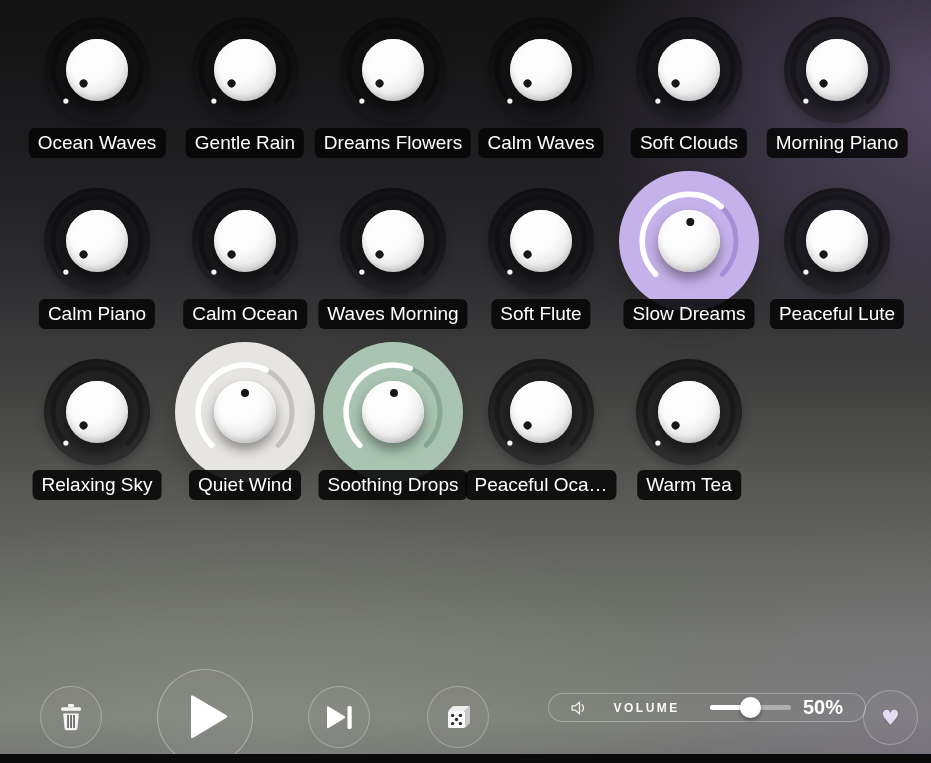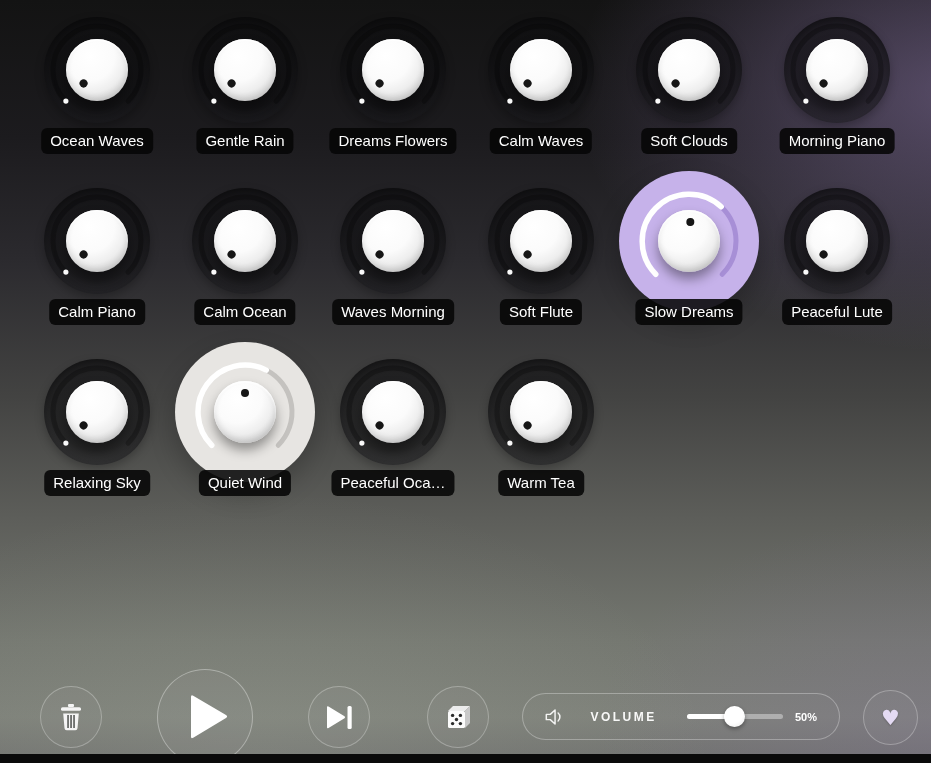--- a/index.html
+++ b/index.html
@@ -18,35 +18,35 @@
         box-shadow:0 12px 26px rgba(0,0,0,0.22);}
   .darkring{position:absolute;left:21px;top:17px;width:106px;height:106px;border-radius:50%;
         background:radial-gradient(circle at 50% 42%, rgba(14,14,16,0.62) 58%, rgba(30,30,34,0.55) 78%, rgba(52,52,58,0.40) 92%, rgba(60,60,66,0.18) 100%);
         box-shadow:inset 0 3px 8px rgba(0,0,0,0.45), 0 4px 10px rgba(0,0,0,0.25);}
   .arcs{position:absolute;left:-1px;top:-5px;width:150px;height:150px;}
   .knob{position:absolute;left:43px;top:39px;width:62px;height:62px;border-radius:50%;
         background:radial-gradient(circle at 38% 28%, #ffffff 0%, #fbfbfb 42%, #eeeeee 62%, #d2d2d2 84%, #bcbcbc 100%);
         box-shadow:0 7px 12px rgba(0,0,0,0.38), inset 0 2px 2px rgba(255,255,255,0.95), inset 0 -3px 6px rgba(0,0,0,0.12);}
   .kdot{position:absolute;left:50%;top:50%;width:8px;height:8px;border-radius:50%;background:#161616;}
   .slabel{position:absolute;left:50%;top:128px;transform:translateX(-50%);white-space:nowrap;
-        background:rgba(6,6,6,0.88);color:#fff;font-size:15px;line-height:1;padding:5px 9px 6px;border-radius:6px;}
+        background:rgba(6,6,6,0.88);color:#fff;font-size:19px;line-height:1;padding:5px 9px 6px;border-radius:6px;}
   
   .cbtn{position:absolute;border:1px solid rgba(255,255,255,0.28);border-radius:50%;
         background:rgba(255,255,255,0.03);display:flex;align-items:center;justify-content:center;cursor:pointer;}
-  .pill{position:absolute;left:522px;top:693px;width:318px;height:47px;box-sizing:border-box;
+  .pill{position:absolute;left:548px;top:693px;width:318px;height:29px;box-sizing:border-box;
         border:1px solid rgba(255,255,255,0.30);border-radius:24px;background:rgba(255,255,255,0.02);
         display:flex;align-items:center;padding:0 22px;gap:12px;}
   .vol-label{color:rgba(255,255,255,0.95);font-size:12px;font-weight:bold;letter-spacing:2.5px;margin-left:15px;}
   .slider{position:relative;width:110px;height:21px;margin-left:18px;}
   .track{position:absolute;left:0;top:8px;width:100%;height:5px;border-radius:3px;background:rgba(255,255,255,0.38);}
   .fill{position:absolute;left:0;top:8px;height:5px;border-radius:3px;background:#ffffff;}
   .thumb{position:absolute;top:0;width:21px;height:21px;border-radius:50%;
         background:radial-gradient(circle at 40% 32%, #ffffff 55%, #e8e8e8 100%);
         box-shadow:0 2px 4px rgba(0,0,0,0.35);}
-  .pct{margin-left:auto;color:#fff;font-size:11px;font-weight:bold;text-align:center;}
+  .pct{margin-left:auto;color:#fff;font-size:20px;font-weight:bold;text-align:center;}
   .heart-glyph{font-family:"DejaVu Sans",sans-serif;font-size:21px;color:#e4daf3;
         text-shadow:0 1px 2px rgba(0,0,0,0.25);}
   .bottom-strip{position:absolute;left:0;bottom:0;width:100%;height:9px;background:#0a0a0a;}
 </style>
 </head>
 <body>
 
 <div class="page">
 
   <div class="grid" id="grid">
@@ -196,20 +196,31 @@
       <div class="cell">
         <div class="halo" style="background: rgb(231, 229, 226);"></div>
         <svg class="arcs" width="150" height="150" viewBox="0 0 150 150">
           <path d="M96.34,33.12 A47,47 0 0 1 108.23,108.23" stroke="#c4c2bf" stroke-width="5" fill="none" stroke-linecap="round"></path>
           <path d="M41.77,108.23 A47,47 0 0 1 96.34,33.12" stroke="#ffffff" stroke-width="5.5" fill="none" stroke-linecap="round"></path>
         </svg>
         <div class="knob">
           <div class="kdot" style="transform: translate(-50%, -50%) rotate(0deg) translateY(-19px);"></div>
         </div>
         <div class="slabel">Quiet Wind</div>
+      </div>
+      <div class="cell">
+        <div class="halo" style="background: rgb(169, 196, 178);"></div>
+        <svg class="arcs" width="150" height="150" viewBox="0 0 150 150">
+          <path d="M92.30,31.30 A47,47 0 0 1 108.23,108.23" stroke="#88a794" stroke-width="5" fill="none" stroke-linecap="round"></path>
+          <path d="M41.77,108.23 A47,47 0 0 1 92.30,31.30" stroke="#ffffff" stroke-width="5.5" fill="none" stroke-linecap="round"></path>
+        </svg>
+        <div class="knob">
+          <div class="kdot" style="transform: translate(-50%, -50%) rotate(3deg) translateY(-19px);"></div>
+        </div>
+        <div class="slabel">Soothing Drops</div>
       </div>
       <div class="cell">
         <div class="darkring"></div>
         <svg class="arcs" width="150" height="150" viewBox="0 0 150 150">
           <path d="M43.89,106.11 A44,44 0 1 1 106.11,106.11" stroke="rgba(0,0,0,0.25)" stroke-width="5" fill="none" stroke-linecap="round"></path>
           <circle cx="43.887301627791906" cy="106.11269837220809" r="2.6" fill="#ffffff"></circle>
         </svg>
         <div class="knob">
           <div class="kdot" style="transform: translate(-50%, -50%) rotate(-135deg) translateY(-19px);"></div>
         </div>

